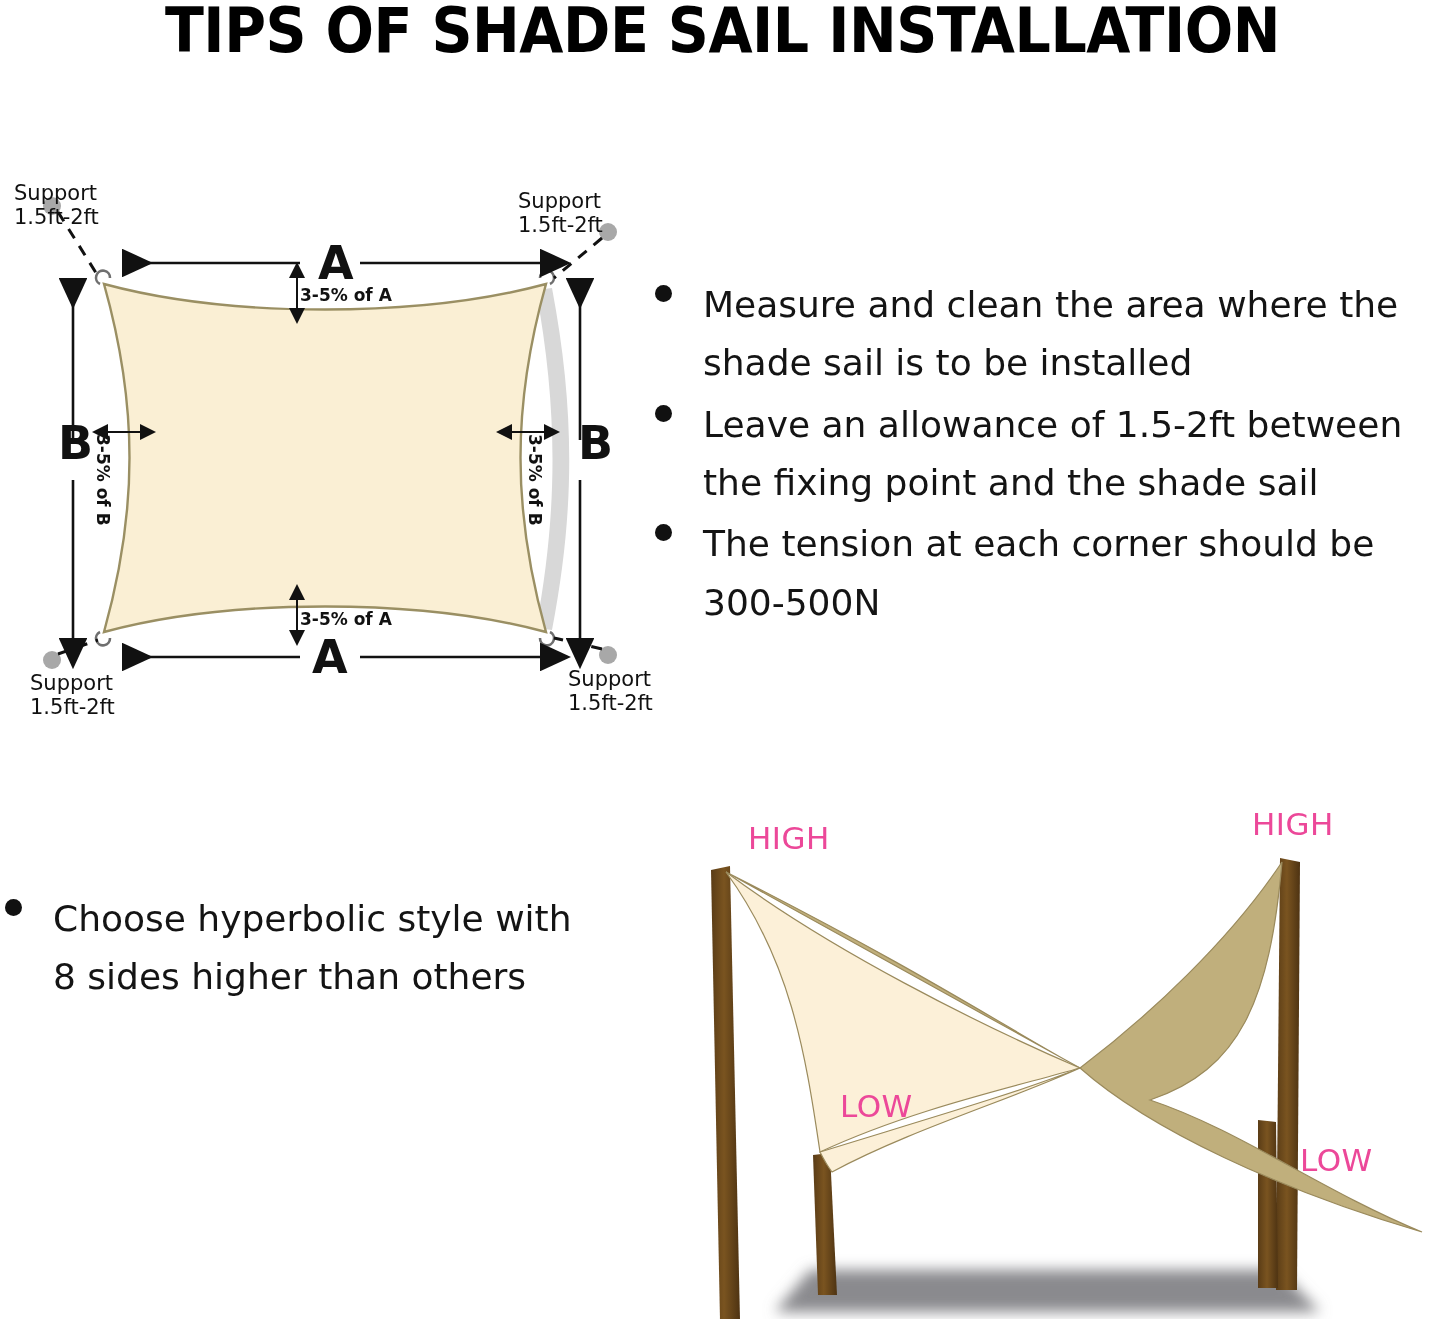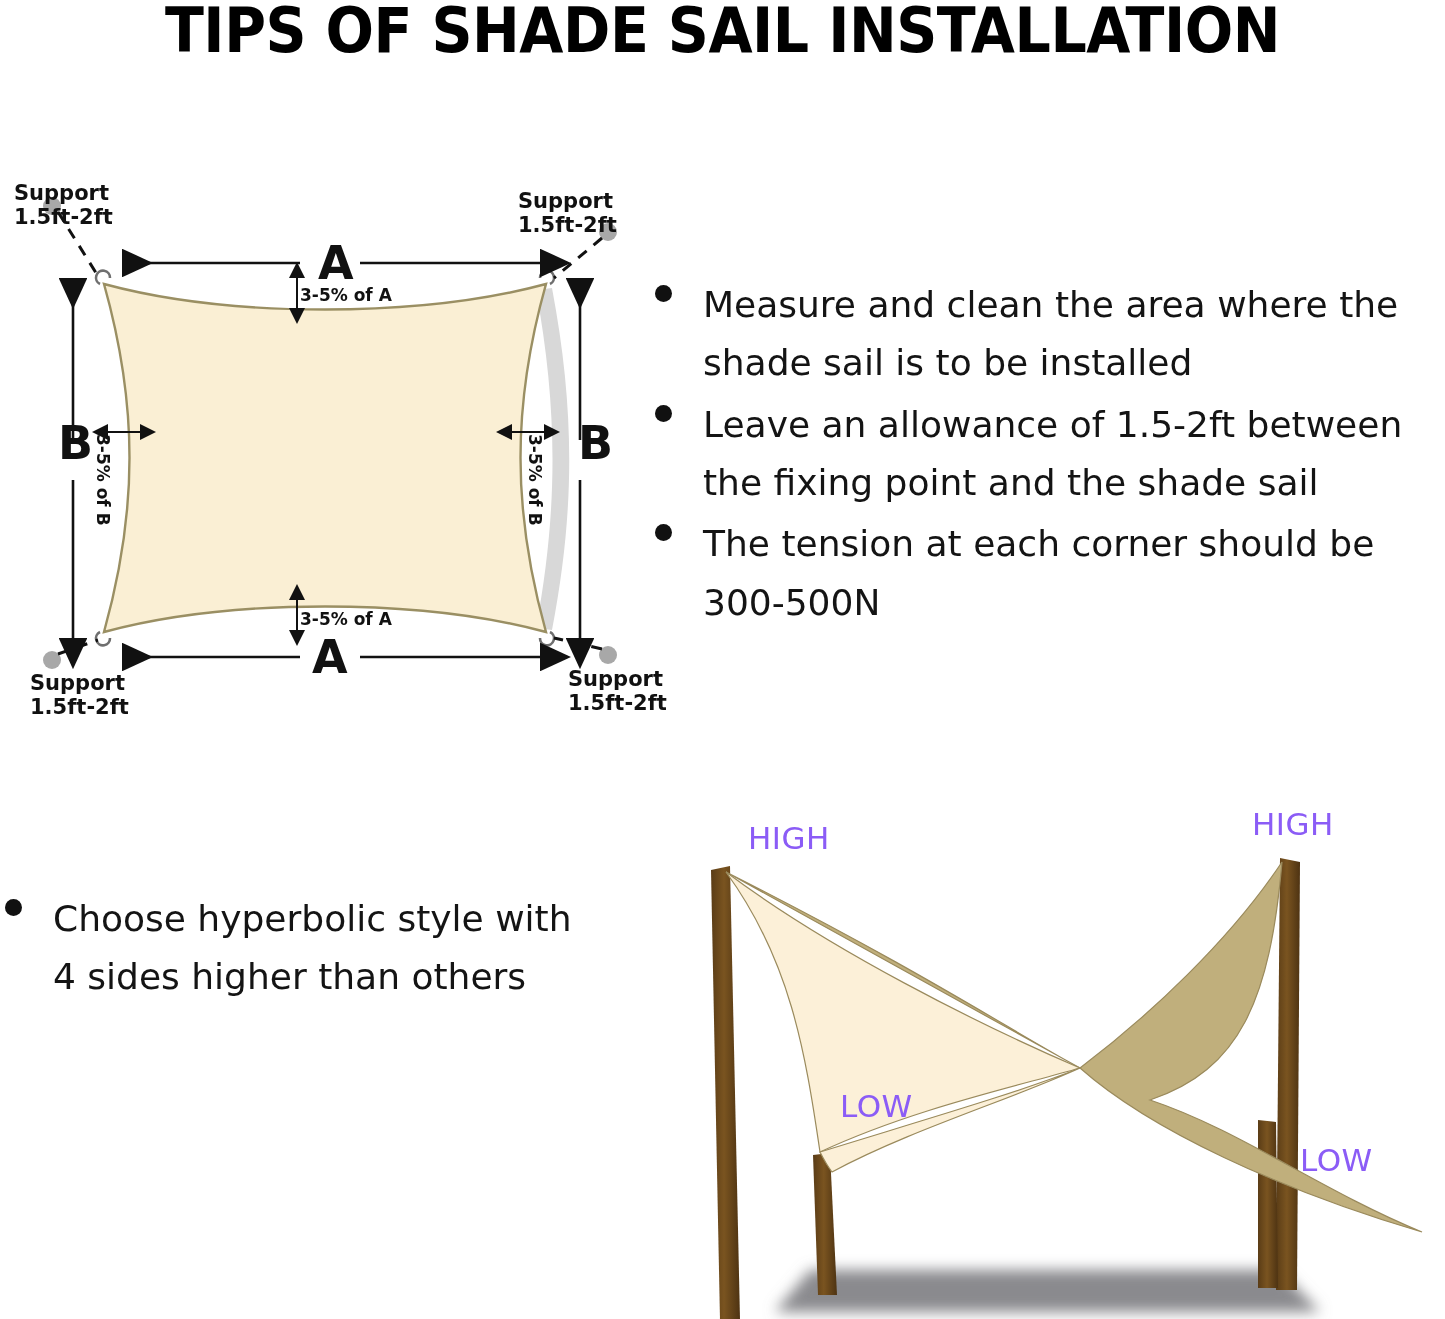--- a/index.html
+++ b/index.html
@@ -25,21 +25,21 @@
     white-space:nowrap;
   }
 
   
   .svglayer { position:absolute; left:0; top:0; }
 
   
   .dlabel {
     position:absolute;
     font-family:"DejaVu Sans","Liberation Sans",sans-serif;
-    font-weight:bold;
+    font-weight:normal;
     color:#111;
     white-space:nowrap;
     line-height:1.12;
   }
   .support { font-size:21px; }
   .bigltr { font-size:46px; font-weight:bold; }
   .pct { font-size:17px; font-weight:bold; }
   .pct.rot { transform:rotate(90deg); transform-origin:left top; }
 
   
@@ -61,21 +61,21 @@
   #rightBullets { left:655px; top:276px; width:800px; }
   #rightBullets .bullet-row { padding-left:48px; margin-bottom:3px; }
   #leftBullets { left:5px; top:890px; width:620px; }
   #leftBullets .bullet-row { padding-left:48px; margin-bottom:3px; }
 
   
   .hl {
     position:absolute;
     font-family:"DejaVu Sans","Liberation Sans",sans-serif;
     font-size:31px;
-    color:#8b5cf6;
+    color:#ec4899;
     letter-spacing:0.5px;
     white-space:nowrap;
   }
 </style>
 </head>
 <body>
 
 <div id="page">
 
   <div class="title">TIPS OF SHADE SAIL INSTALLATION</div>
@@ -201,21 +201,21 @@
       <span class="bullet-dot"></span>
       <span class="bullet-text">The tension at each corner should be
 300-500N</span>
     </div>
   </div>
 
   <div class="bullets" id="leftBullets">
     <div class="bullet-row">
       <span class="bullet-dot"></span>
       <span class="bullet-text">Choose hyperbolic style with
-4 sides higher than others</span>
+8 sides higher than others</span>
     </div>
   </div>
 
   <svg class="svglayer" width="760" height="520" viewBox="0 0 760 520" style="left:680px;top:800px;">
     <defs>
       <linearGradient id="postGrad" x1="0" y1="0" x2="1" y2="0">
         <stop offset="0%" stop-color="#5A3C16"></stop>
         <stop offset="45%" stop-color="#7A5420"></stop>
         <stop offset="100%" stop-color="#4E3312"></stop>
       </linearGradient>

